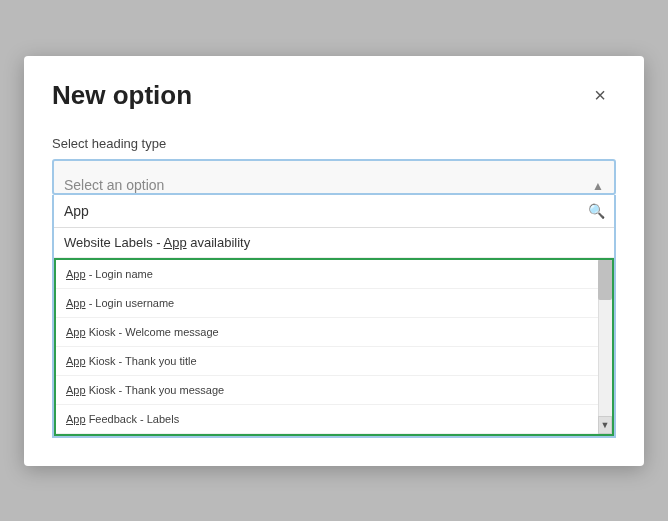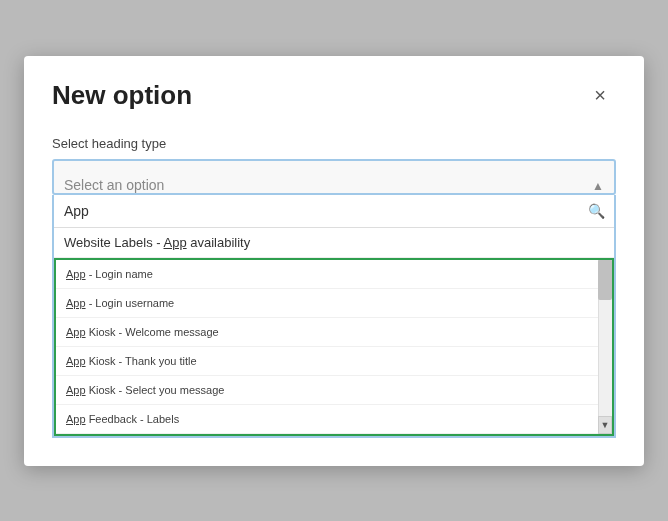--- a/index.html
+++ b/index.html
@@ -240,21 +240,21 @@
         <div class="partial-item">
           <span>Website Labels - </span><span class="highlight">App</span><span> availability</span>
         </div>
 
         <div class="scrollable-list-outer">
           <div class="scrollable-list">
             <div class="list-item"><span class="highlight">App</span><span> - Login name</span></div>
             <div class="list-item"><span class="highlight">App</span><span> - Login username</span></div>
             <div class="list-item"><span class="highlight">App</span><span> Kiosk - Welcome message</span></div>
             <div class="list-item"><span class="highlight">App</span><span> Kiosk - Thank you title</span></div>
-            <div class="list-item"><span class="highlight">App</span><span> Kiosk - Select you message</span></div>
+            <div class="list-item"><span class="highlight">App</span><span> Kiosk - Thank you message</span></div>
             <div class="list-item"><span class="highlight">App</span><span> Feedback - Labels</span></div>
 
           </div>
           <div class="scrollbar-track">
             <div class="chevron-up">▲</div>
             <div class="scrollbar-thumb"></div>
             <div class="chevron-down-btn">▼</div>
           </div>
         </div>
       </div>

